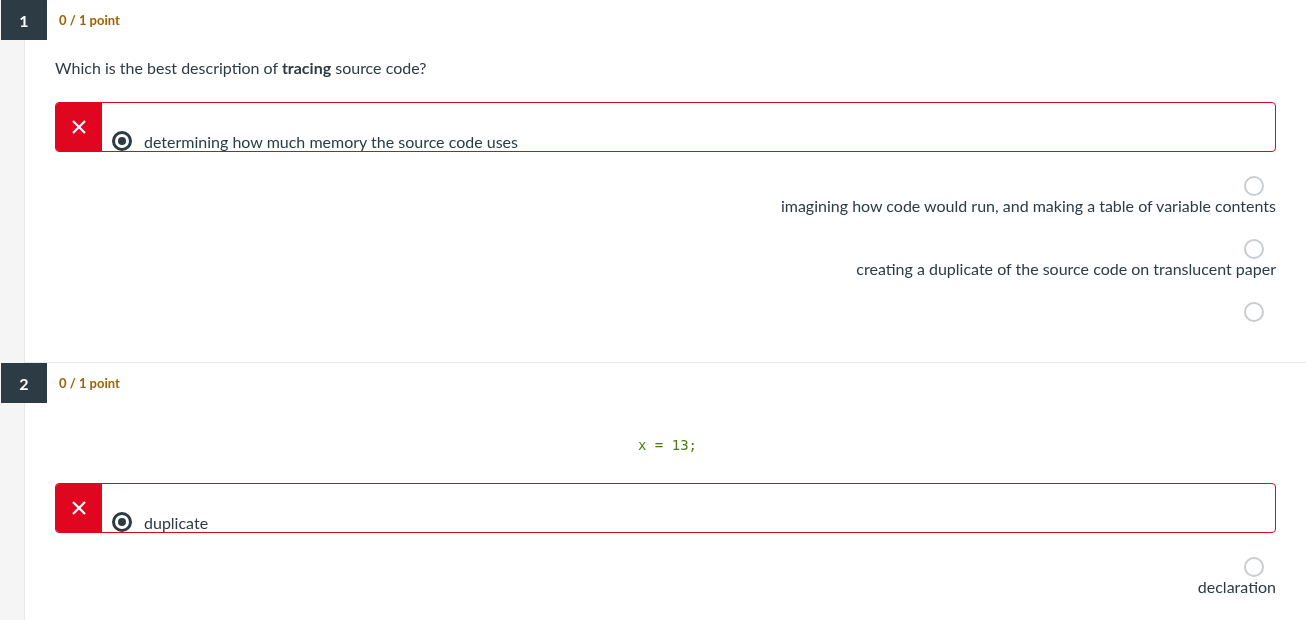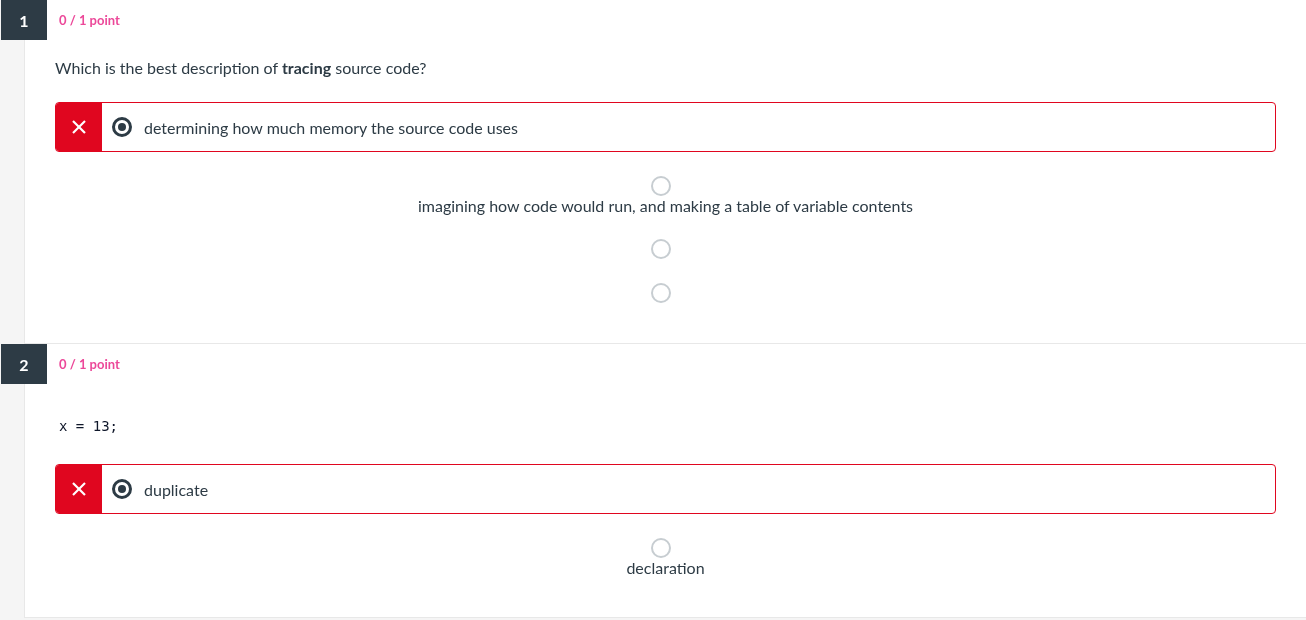--- a/index.html
+++ b/index.html
@@ -33,44 +33,45 @@
     width: 46px;
     height: 40px;
     display: flex;
     align-items: center;
     justify-content: center;
     font-weight: 700;
     font-size: 16px;
     margin-left: -24px;
   }
   .q-points {
-    color: #ec4899;
+    color: #a16207;
     font-size: 13px;
     font-weight: 700;
     margin-left: 12px;
   }
   .question-body {
     padding: 16px 30px 0 30px;
   }
   .question-text {
     font-size: 16px;
     color: #2d3b45;
     margin-bottom: 22px;
     line-height: 1.5;
   }
   .question-text strong { font-weight: 700; }
   .code-line {
     font-family: "Menlo", "Monaco", "Consolas", monospace;
     font-size: 14px;
-    color: #0f172a;
+    color: #4d7c0f;
     margin: 18px 0 30px 4px;
+    text-align: center;
   }
   .answer-row {
     display: flex;
-    align-items: center;
+    align-items: flex-end;
     margin-bottom: 12px;
   }
   .answer-selected-wrong {
     border: 1px solid #e0061f;
     border-radius: 4px;
     overflow: hidden;
     margin-bottom: 18px;
   }
   .wrong-badge {
     background: #e0061f;
@@ -143,20 +144,21 @@
           </div>
         <span class="answer-text">determining how much memory the source code uses</span>
       </div>
 
       <div class="answer-row unselected-row">
         <div class="radio"></div>
         <span class="answer-text">imagining how code would run, and making a table of variable contents</span>
       </div>
       <div class="answer-row unselected-row">
         <div class="radio"></div>
+        <span class="answer-text">creating a duplicate of the source code on translucent paper</span>
       </div>
       <div class="answer-row unselected-row">
         <div class="radio"></div>
       </div>
     </div>
   </div>
 
   <div class="question-block">
     <div class="question-header">
       <div class="q-number">2</div>

